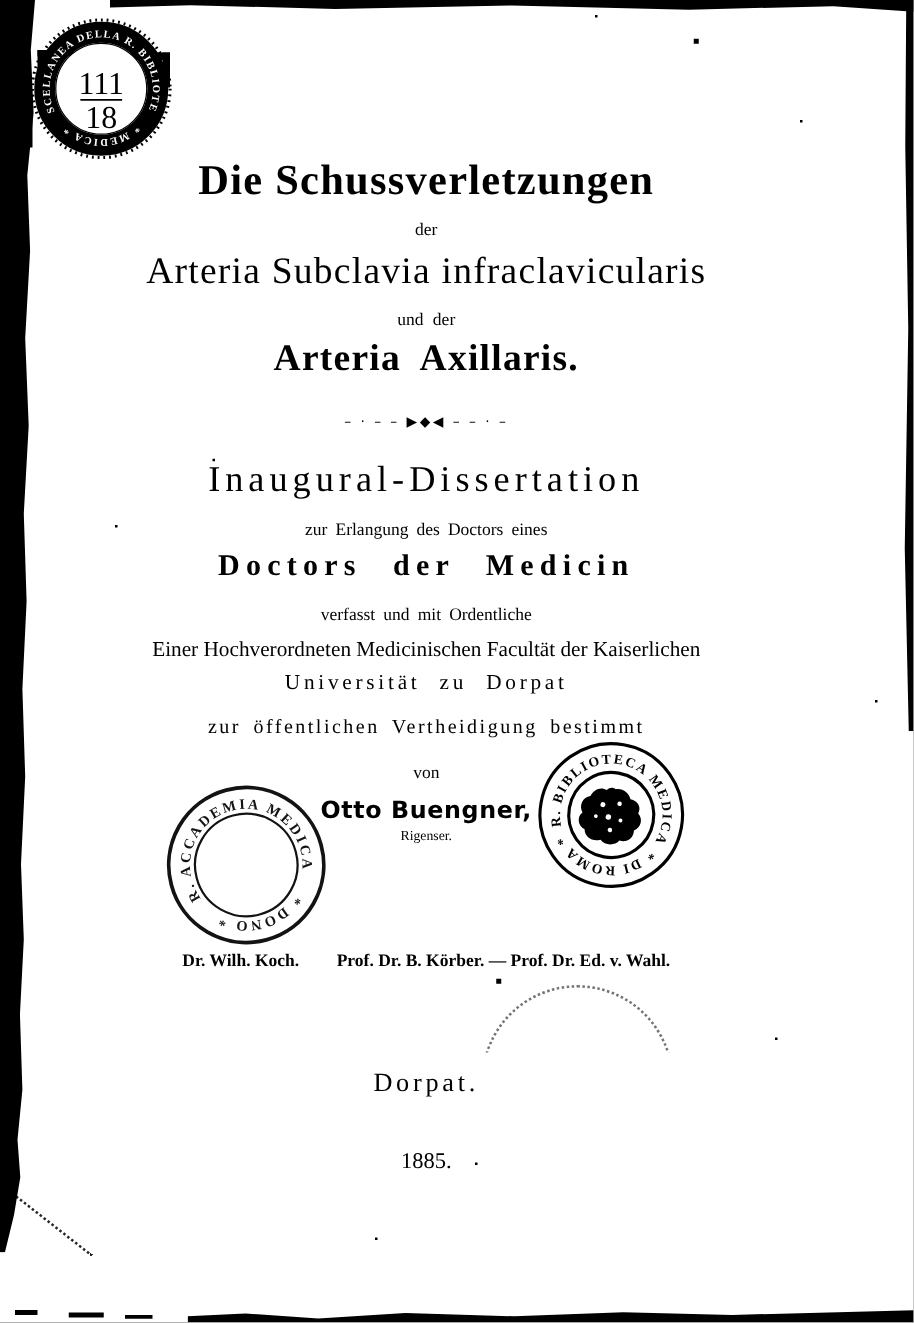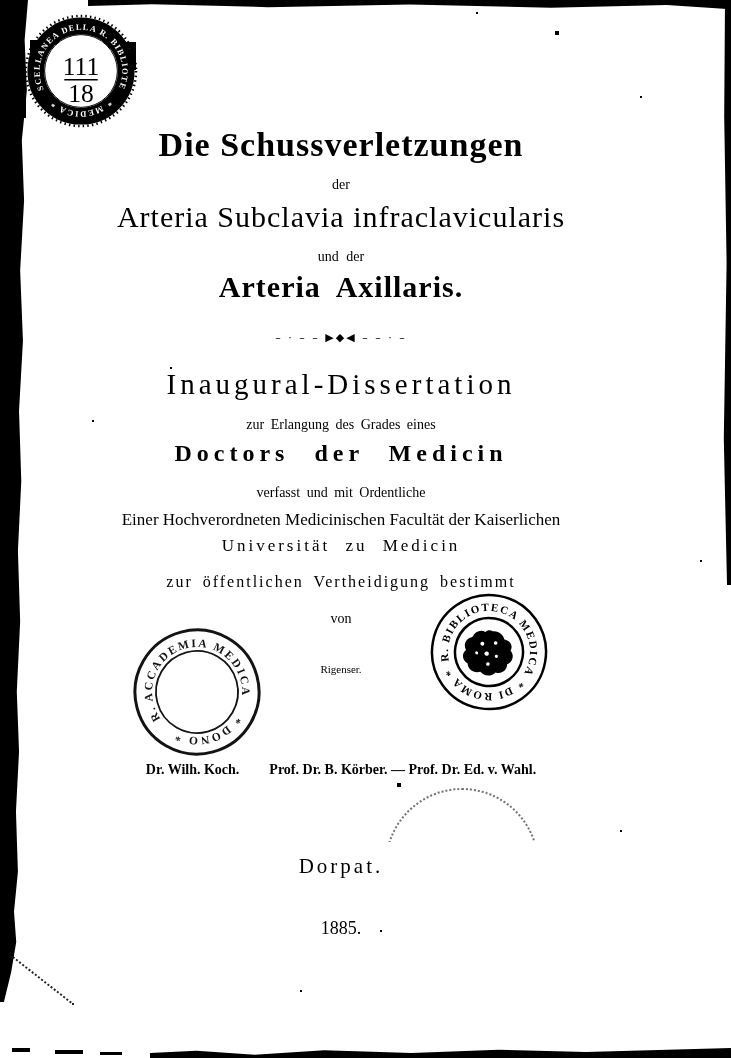--- a/index.html
+++ b/index.html
@@ -103,28 +103,29 @@
 
   <div class="tl t-title1">Die Schussverletzungen</div>
   <div class="tl t-der">der</div>
   <div class="tl t-title2">Arteria Subclavia infraclavicularis</div>
   <div class="tl t-undder">und der</div>
   <div class="tl t-title3">Arteria Axillaris.</div>
 
   <div class="tl t-orn">– · – – ▶◆◀ – – · –</div>
 
   <div class="tl t-inaug">Inaugural-Dissertation</div>
-  <div class="tl t-grade">zur Erlangung des Grades eines</div>
+  <div class="tl t-grade">zur Erlangung des Doctors eines</div>
   <div class="tl t-degree">Doctors der Medicin</div>
   <div class="tl t-perm">verfasst und mit Ordentliche</div>
   <div class="tl t-fac1">Einer Hochverordneten Medicinischen Facultät der Kaiserlichen</div>
-  <div class="tl t-fac2">Universität zu Medicin</div>
+  <div class="tl t-fac2">Universität zu Dorpat</div>
   <div class="tl t-def">zur öffentlichen Vertheidigung bestimmt</div>
 
   <div class="tl t-von">von</div>
+  <div class="tl t-name">Otto Buengner,</div>
   <div class="tl t-origin">Rigenser.</div>
 
   <svg class="stamp2" width="140" height="140" viewBox="0 0 140 140">
     <circle cx="70" cy="70" r="62" fill="none" stroke="#000" stroke-width="3"></circle>
     <circle cx="70" cy="70" r="41" fill="none" stroke="#000" stroke-width="1.8"></circle>
     <defs>
       <path id="s2top" d="M 27.7 85.4 A 45 45 0 1 1 112.3 85.4" fill="none"></path>
       <path id="s2bot" d="M 106.9 95.8 A 45 45 0 0 1 33.1 95.8" fill="none"></path>
     </defs>
     <text font-size="11.5" font-weight="bold" fill="#000" style="letter-spacing:2px">

